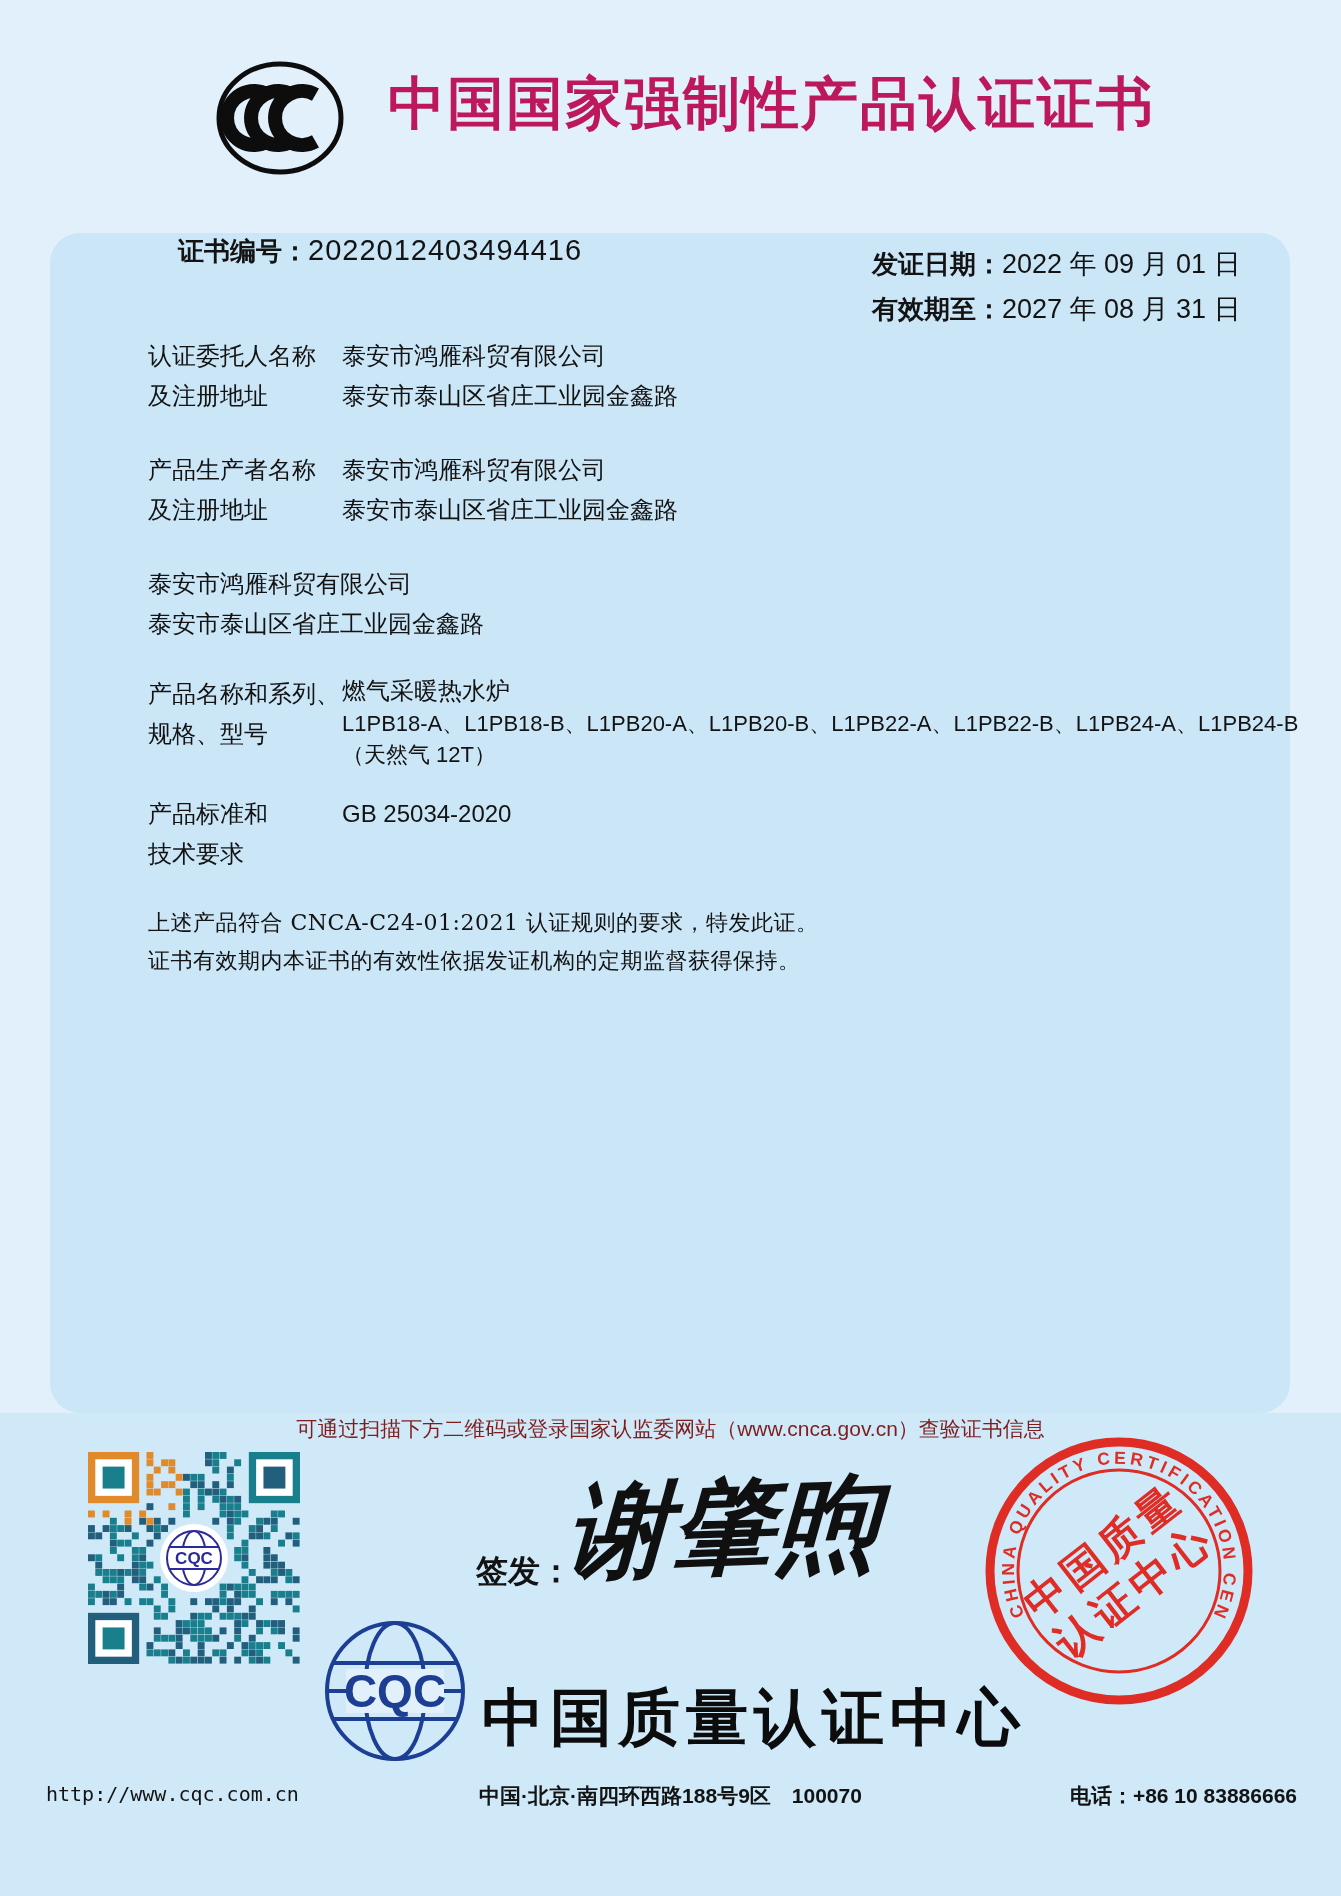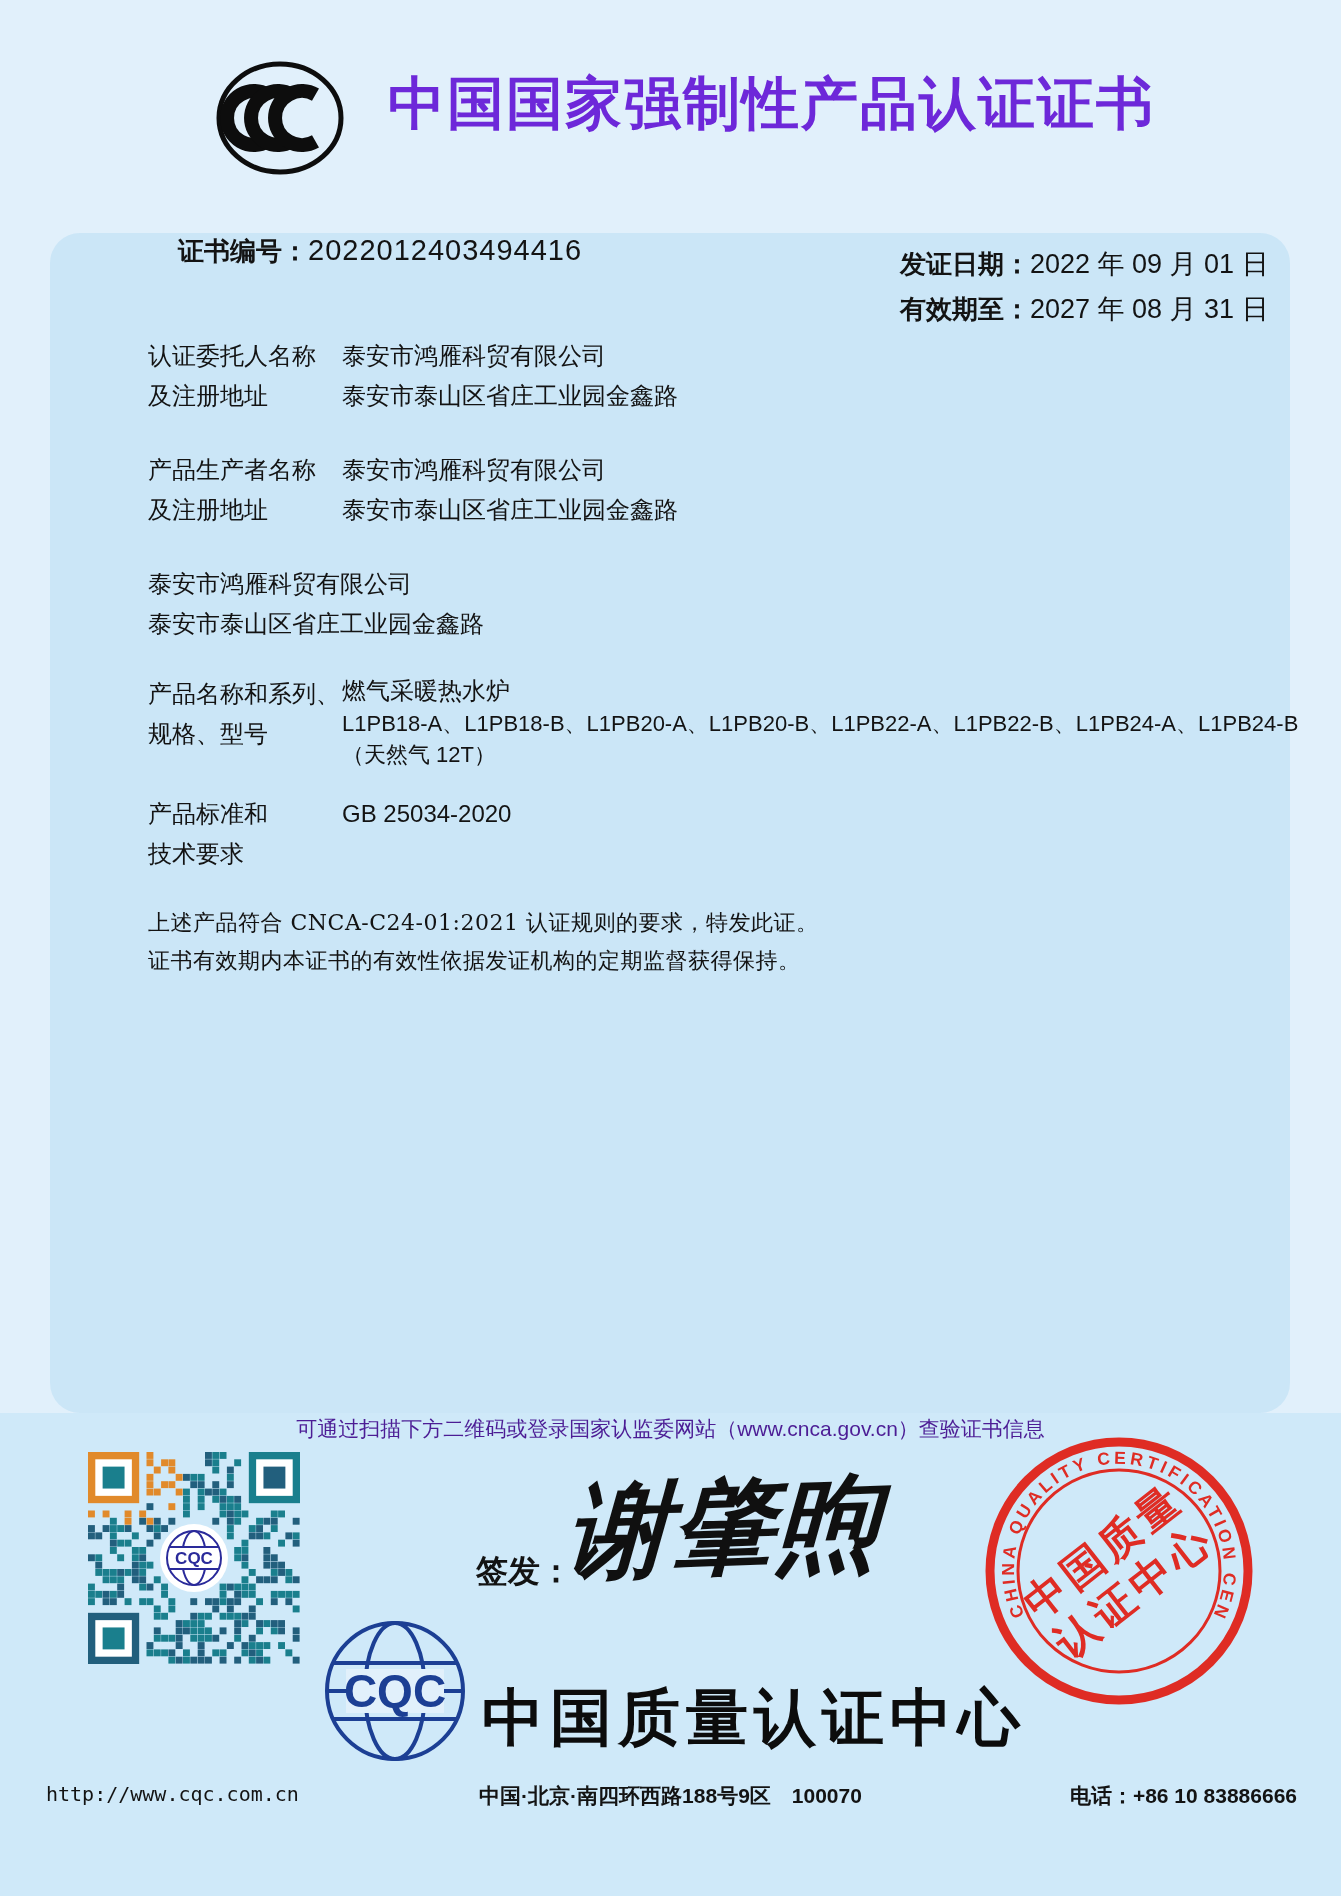--- a/index.html
+++ b/index.html
@@ -3,46 +3,46 @@
 <meta charset="utf-8">
 <style>
   * { margin:0; padding:0; box-sizing:border-box; }
   html,body { width:1341px; }
   body { font-family:"Liberation Sans", sans-serif; color:#131313; }
   #page { position:relative; width:1341px; height:1896px; background:#e1f0fb; overflow:hidden; }
 
   
   .ccc-logo { position:absolute; left:214px; top:58px; width:132px; height:120px; }
   .page-title { position:absolute; left:388px; top:66px; font-size:57px; font-weight:900;
-                letter-spacing:2px; color:#6d28d9; font-family:"Liberation Sans", sans-serif; }
+                letter-spacing:2px; color:#be185d; font-family:"Liberation Sans", sans-serif; }
 
   
   .card { position:absolute; left:50px; top:233px; width:1240px; height:1180px;
           background:#cbe6f7; border-radius:30px; }
 
   .cert-no-row { position:absolute; left:178px; top:234px; font-size:26px; display:flex; align-items:baseline; }
   .cert-no-row .lbl { font-weight:bold; font-family:"DejaVu Serif", serif; }
   .cert-no-row .val { font-size:29px; letter-spacing:1px; }
 
-  .dates { position:absolute; left:900px; top:246px; font-size:26px; }
+  .dates { position:absolute; left:872px; top:246px; font-size:26px; }
   .dates .drow { display:flex; align-items:baseline; height:45px; }
   .dates .lbl { font-weight:bold; font-family:"DejaVu Serif", serif; }
   .dates .val { font-size:27px; }
 
   .field { position:absolute; left:148px; display:flex; }
   .flabels { width:194px; font-weight:normal; }
   .fline { height:40px; line-height:40px; font-size:24px; white-space:nowrap; }
   .fvalues .fline { font-weight:normal; }
   .fline.sm { font-size:22px; height:31px; line-height:31px; }
 
   .statement { position:absolute; left:148px; font-size:22px; font-family:"DejaVu Serif", serif;
                letter-spacing:0.5px; }
 
   .verify-note { position:absolute; left:0; top:1415px; width:100%; text-align:center;
-                 font-size:21px; color:#4c1d95; }
+                 font-size:21px; color:#7f1d1d; }
 
   
   .bottom-section { position:absolute; left:0; top:1413px; width:1341px; height:483px; background:#cfe9f9; }
 
   .qr { position:absolute; left:88px; top:1452px; width:212px; height:212px; }
 
   .sign-label { position:absolute; left:476px; top:1550px; font-size:32px; font-weight:bold;
                 font-family:"DejaVu Serif", serif; }
   .signature { position:absolute; left:566px; top:1458px; width:360px; font-size:104px;
                font-family:"DejaVu Serif", serif; font-style:italic; font-weight:bold;

